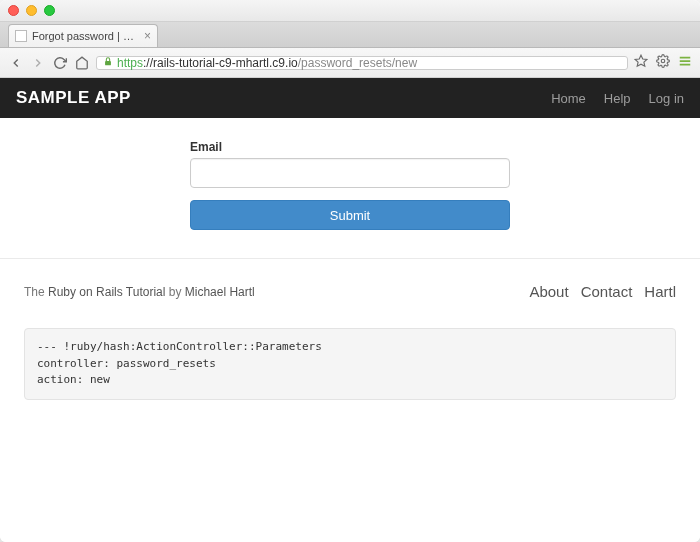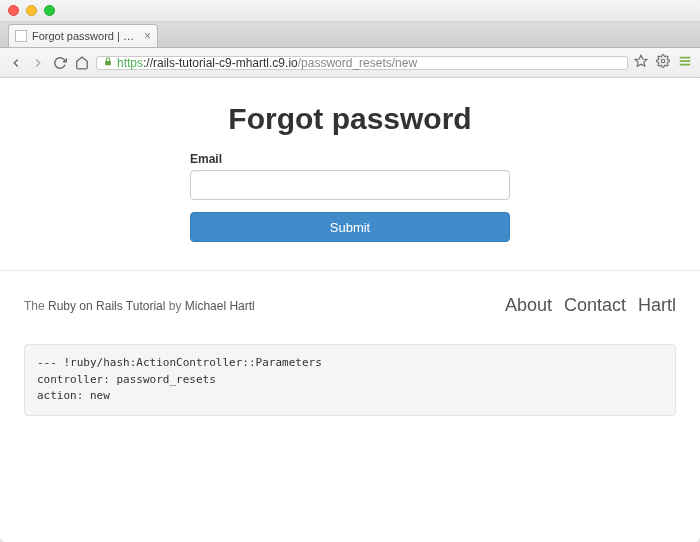--- a/index.html
+++ b/index.html
@@ -174,21 +174,21 @@
       border-top: 1px solid #eaeaea;
       margin-top: 28px;
       padding: 24px 24px 0;
       display: flex;
       align-items: center;
       font-size: 12px;
       color: #777;
     }
     .footer .byline a { color: #555; text-decoration: none; }
     .footer-links { margin-left: auto; display: flex; gap: 12px; }
-    .footer-links a { color: #555; text-decoration: none; font-size: 18px; }
+    .footer-links a { color: #555; text-decoration: none; font-size: 15px; }
     .debug-box {
       margin: 28px 24px 0;
       background: #f5f5f5;
       border: 1px solid #e3e3e3;
       border-radius: 4px;
       padding: 10px 12px;
       font-family: Menlo, Monaco, Consolas, monospace;
       font-size: 11px;
       color: #333;
       line-height: 1.5;
@@ -265,23 +265,30 @@
         <svg width="14" height="14" viewBox="0 0 24 24" fill="none" stroke="currentColor" stroke-width="3">
             <line x1="3" y1="6" x2="21" y2="6"></line>
             <line x1="3" y1="12" x2="21" y2="12"></line>
             <line x1="3" y1="18" x2="21" y2="18"></line>
           </svg>
       </span>
     </div>
   </div>
 
   <div class="page">
+    <div class="navbar">
+      <span class="brand">SAMPLE APP</span>
+      <div class="nav-links">
+        <a>Home</a>
+        <a>Help</a>
+        <a>Log in</a>
+      </div>
+    </div>
 
     <div class="content-wrap">
-      <h1 class="page-title">Forgot password</h1>
       <div class="form-wrap">
         <label class="form-label">Email</label>
         <input class="form-input" type="text" value="" style="">
         <button class="btn-submit">Submit</button>
       </div>
     </div>
 
     <div class="footer">
       <span class="byline">
         <span>The </span><a>Ruby on Rails Tutorial</a><span> by </span><a>Michael Hartl</a>

